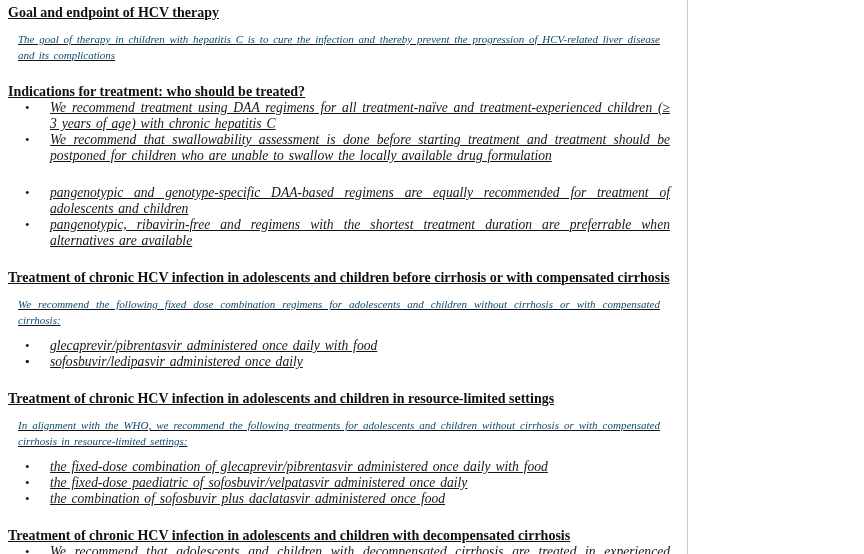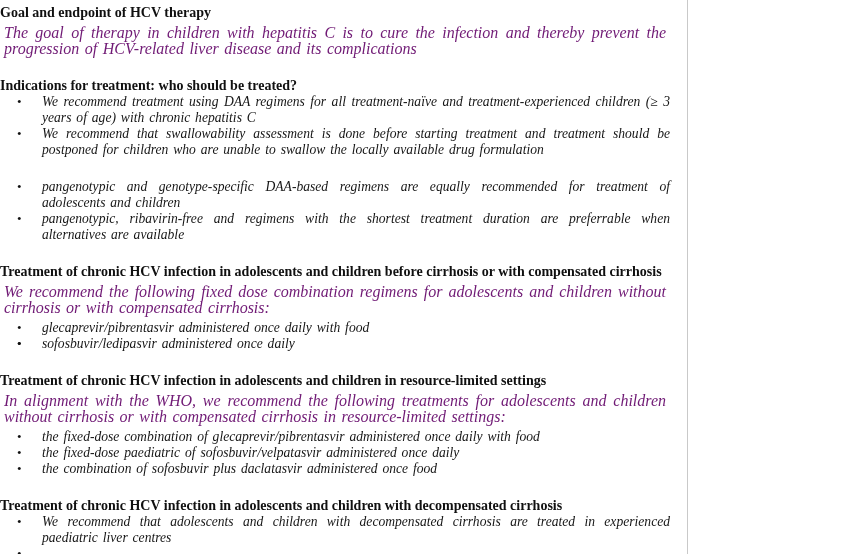--- a/index.html
+++ b/index.html
@@ -11,23 +11,24 @@
     width: 864px;
     height: 554px;
     overflow: hidden;
     color: #141414;
   }
   .page {
     position: relative;
     box-sizing: border-box;
     width: 689px;
     height: 554px;
-    padding: 5px 19px 0 0;
+    padding: 5px 19px 0 8px;
     background: #ffffff;
     font-family: "Liberation Serif", "DejaVu Serif", serif;
+    text-decoration: underline;
   }
   .scan-edge {
     position: absolute;
     top: 0;
     right: 1px;
     width: 1px;
     height: 100%;
     background: #c9c9c9;
   }
   .section { margin-top: 21px; }
@@ -35,27 +36,27 @@
   .sec-heading {
     margin: 0;
     font-family: "Liberation Serif", "DejaVu Serif", serif;
     font-size: 14px;
     line-height: 16px;
     font-weight: bold;
     font-style: normal;
     color: #101010;
   }
   .sec-intro {
-    margin: 4px;
-    font-size: 16px;
+    margin: 10px;
+    font-size: 11px;
     line-height: 16px;
     font-style: italic;
     text-align: justify;
     word-spacing: 1.5px;
-    color: #701a75;
+    color: #0c4a6e;
   }
   .sec-bullets {
     margin: 0;
     padding: 0;
     list-style: none;
   }
   .bullet {
     position: relative;
     margin: 0;
     padding-left: 42px;

